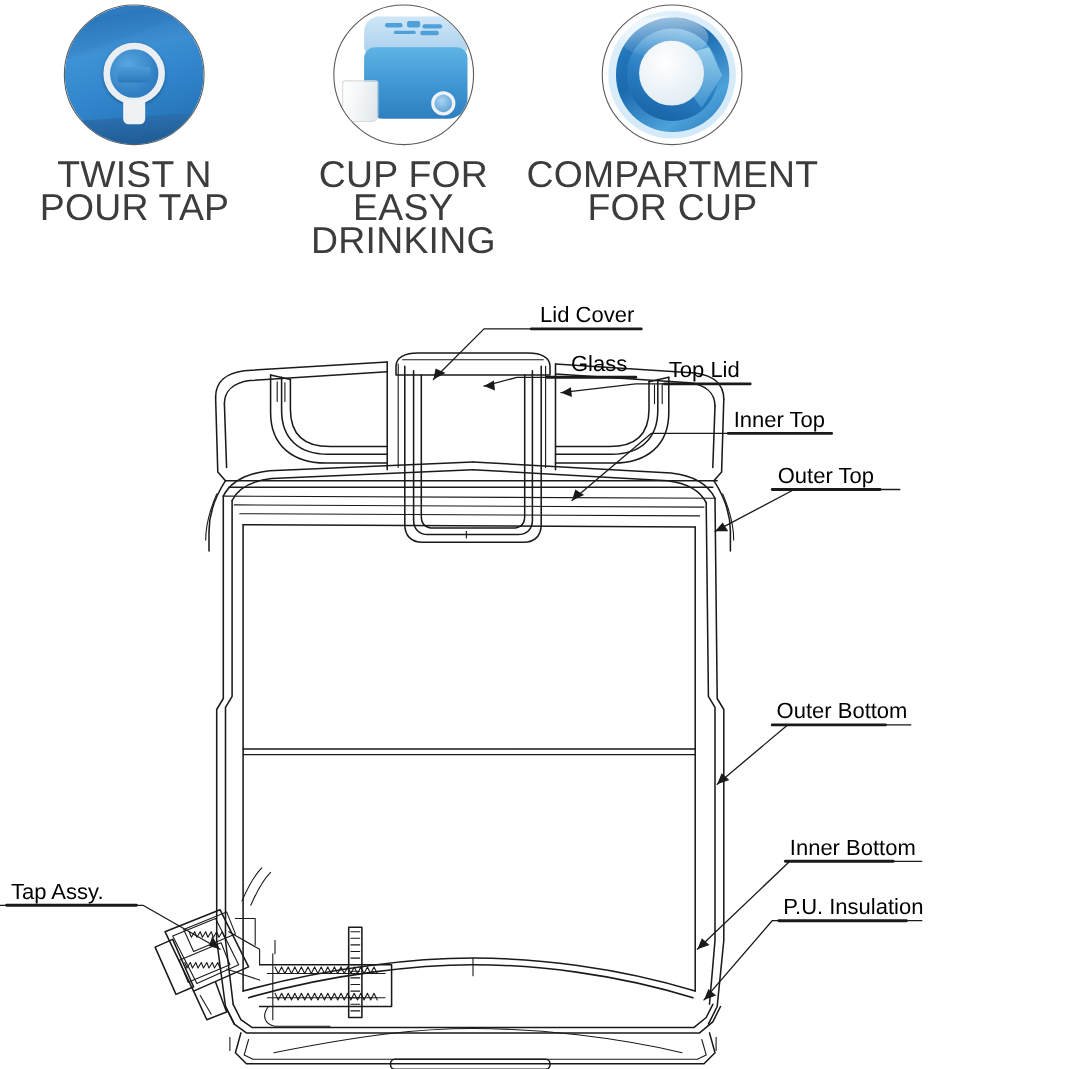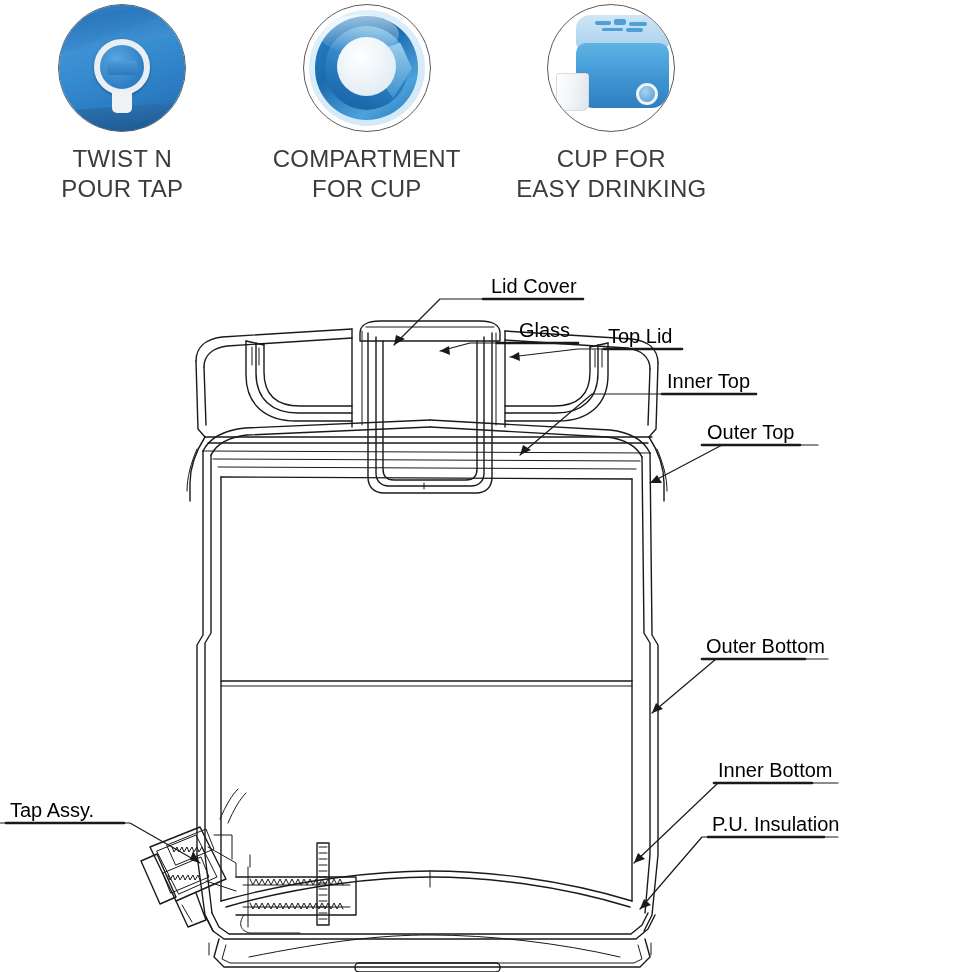--- a/index.html
+++ b/index.html
@@ -22,21 +22,21 @@
   }
   .feature-icon{
     width:126px;height:126px;border-radius:50%;
     margin-top:4px;position:relative;overflow:hidden;
     border:1px solid #5b5b5b;
     background:#ffffff;
     flex:none;
   }
   .feature-caption{
     margin-top:12px;
-    font-size:24px;line-height:30px;
+    font-size:34px;line-height:30px;
     color:#3c3c3c;
     text-align:center;
     letter-spacing:.2px;
     white-space:pre-line;
     font-family:"Liberation Sans","DejaVu Sans",sans-serif;
   }
 
   
   .ic1-bg{position:absolute;inset:0;background:
       linear-gradient(160deg,#2f7fc4 0%,#2b79bf 28%,#3e93d6 29%,#2f82c8 62%,#1f69ad 100%);}
@@ -120,53 +120,53 @@
     <div class="feature-icon">
       <div class="ic1-bg"></div>
         <div class="ic1-band"></div>
         <div class="ic1-base"></div>
       <div class="ic1-ring"></div>
         <div class="ic1-knob"></div>
         <div class="ic1-tab"></div>
     </div>
     <div class="feature-caption">TWIST N
 POUR TAP</div>
-  </div>
-
-  <div class="feature">
-    <div class="feature-icon">
-      <div class="ic3-o"></div>
-        <div class="ic3-r1"></div>
-        <div class="ic3-r2"></div>
-      <div class="ic3-arrow"></div>
-        <div class="ic3-r3"></div>
-        <div class="ic3-gloss"></div>
-    </div>
-    <div class="feature-caption">COMPARTMENT
-FOR CUP</div>
   </div>
 
   <div class="feature">
     <div class="feature-icon">
       <div class="ic2-top"></div>
       <div class="ic2-clips">
         <i style="left:2%;top:10%;width:26%;height:22%;"></i>
         <i style="left:34%;top:0%;width:20%;height:30%;"></i>
         <i style="left:58%;top:14%;width:30%;height:20%;"></i>
         <i style="left:14%;top:44%;width:34%;height:18%;"></i>
         <i style="left:54%;top:46%;width:28%;height:18%;"></i>
       </div>
       <div class="ic2-body"></div>
       <div class="ic2-cup"></div>
       <div class="ic2-tap"></div>
     </div>
     <div class="feature-caption">CUP FOR
 EASY DRINKING</div>
   </div>
 
+  <div class="feature">
+    <div class="feature-icon">
+      <div class="ic3-o"></div>
+        <div class="ic3-r1"></div>
+        <div class="ic3-r2"></div>
+      <div class="ic3-arrow"></div>
+        <div class="ic3-r3"></div>
+        <div class="ic3-gloss"></div>
+    </div>
+    <div class="feature-caption">COMPARTMENT
+FOR CUP</div>
+  </div>
+
 
 </div>
 
 <div id="diagram">
 <svg viewBox="0 0 978 757" xmlns="http://www.w3.org/2000/svg" fill="none" stroke="#1a1a1a" stroke-width="1.4" stroke-linejoin="round" stroke-linecap="round">
 
   <g>
 
     <path d="M203 236 L203 420 L197 430 L197 640 L205 700 L213 716"></path>
     <path d="M211 240 L211 418 L205 428 L205 640 L212 698"></path>

